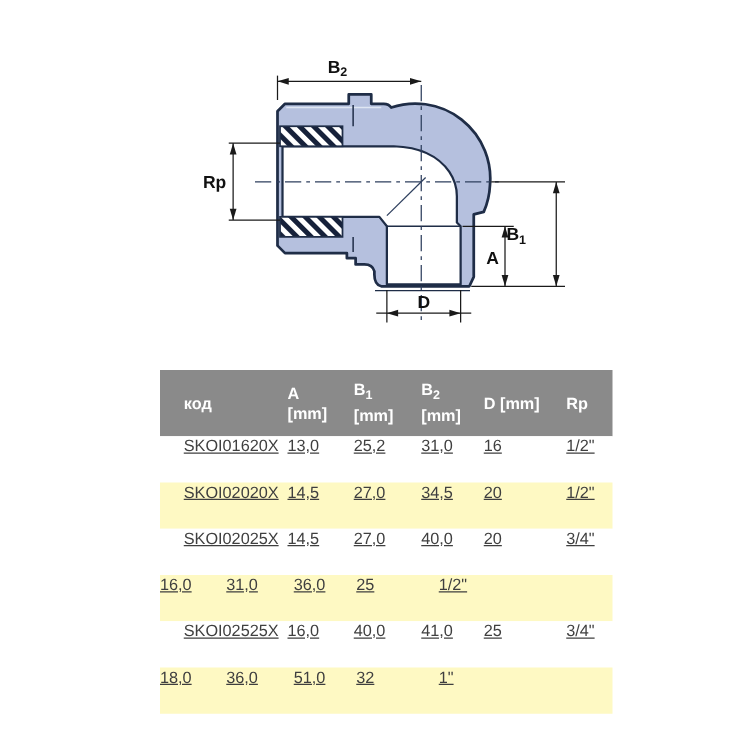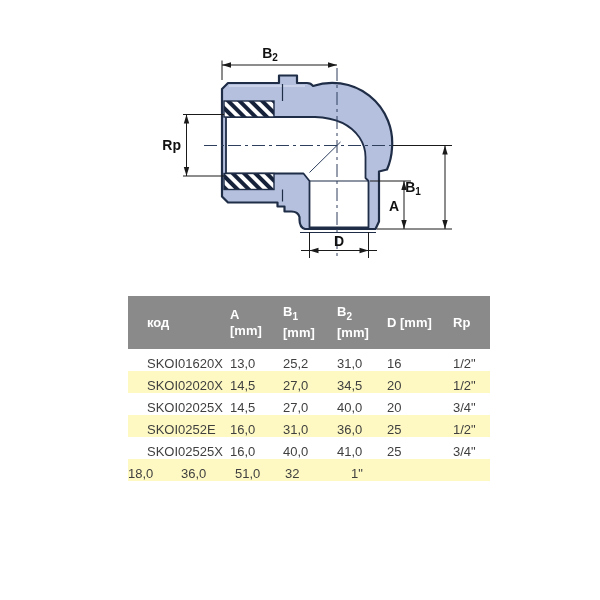--- a/index.html
+++ b/index.html
@@ -8,21 +8,21 @@
     font-family:"Liberation Sans", sans-serif;
   }
   .drawing{position:absolute;left:0;top:0;}
   svg text{font-family:"Liberation Sans", sans-serif;}
   .dimlabel{font-size:14px;font-weight:bold;fill:#111111;}
   .dimsub{font-size:10px;font-weight:bold;fill:#111111;}
 
   .tbl{position:absolute;left:128px;top:296px;width:362px;font-size:13px;color:#3f3f3f;}
   .hrow{display:flex;background:#8a8a8a;color:#ffffff;font-weight:bold;height:53px;align-items:center;}
   .hcell{display:flex;flex-direction:column;justify-content:center;line-height:16px;}
-  .drow{display:flex;height:22px;align-items:flex-end;background:#ffffff;}
+  .drow{display:flex;height:37px;align-items:flex-start;background:#ffffff;text-decoration:underline;}
   .drow.alt{background:#fef9c3;}
   .c0{width:102px;padding-left:19px;box-sizing:border-box;}
   .c1{width:53px;}
   .c2{width:54px;}
   .c3{width:50px;}
   .c4{width:66px;}
   .c5{width:37px;}
   sub{font-size:10px;}
 </style>
 </head>
@@ -159,21 +159,20 @@
   </div>
   <div class="drow">
     <div class="c0">SKOI02025X</div>
     <div class="c1">14,5</div>
     <div class="c2">27,0</div>
     <div class="c3">40,0</div>
     <div class="c4">20</div>
     <div class="c5">3/4"</div>
   </div>
   <div class="drow alt">
-    <div class="c0">SKOI0252E</div>
     <div class="c1">16,0</div>
     <div class="c2">31,0</div>
     <div class="c3">36,0</div>
     <div class="c4">25</div>
     <div class="c5">1/2"</div>
   </div>
   <div class="drow">
     <div class="c0">SKOI02525X</div>
     <div class="c1">16,0</div>
     <div class="c2">40,0</div>

